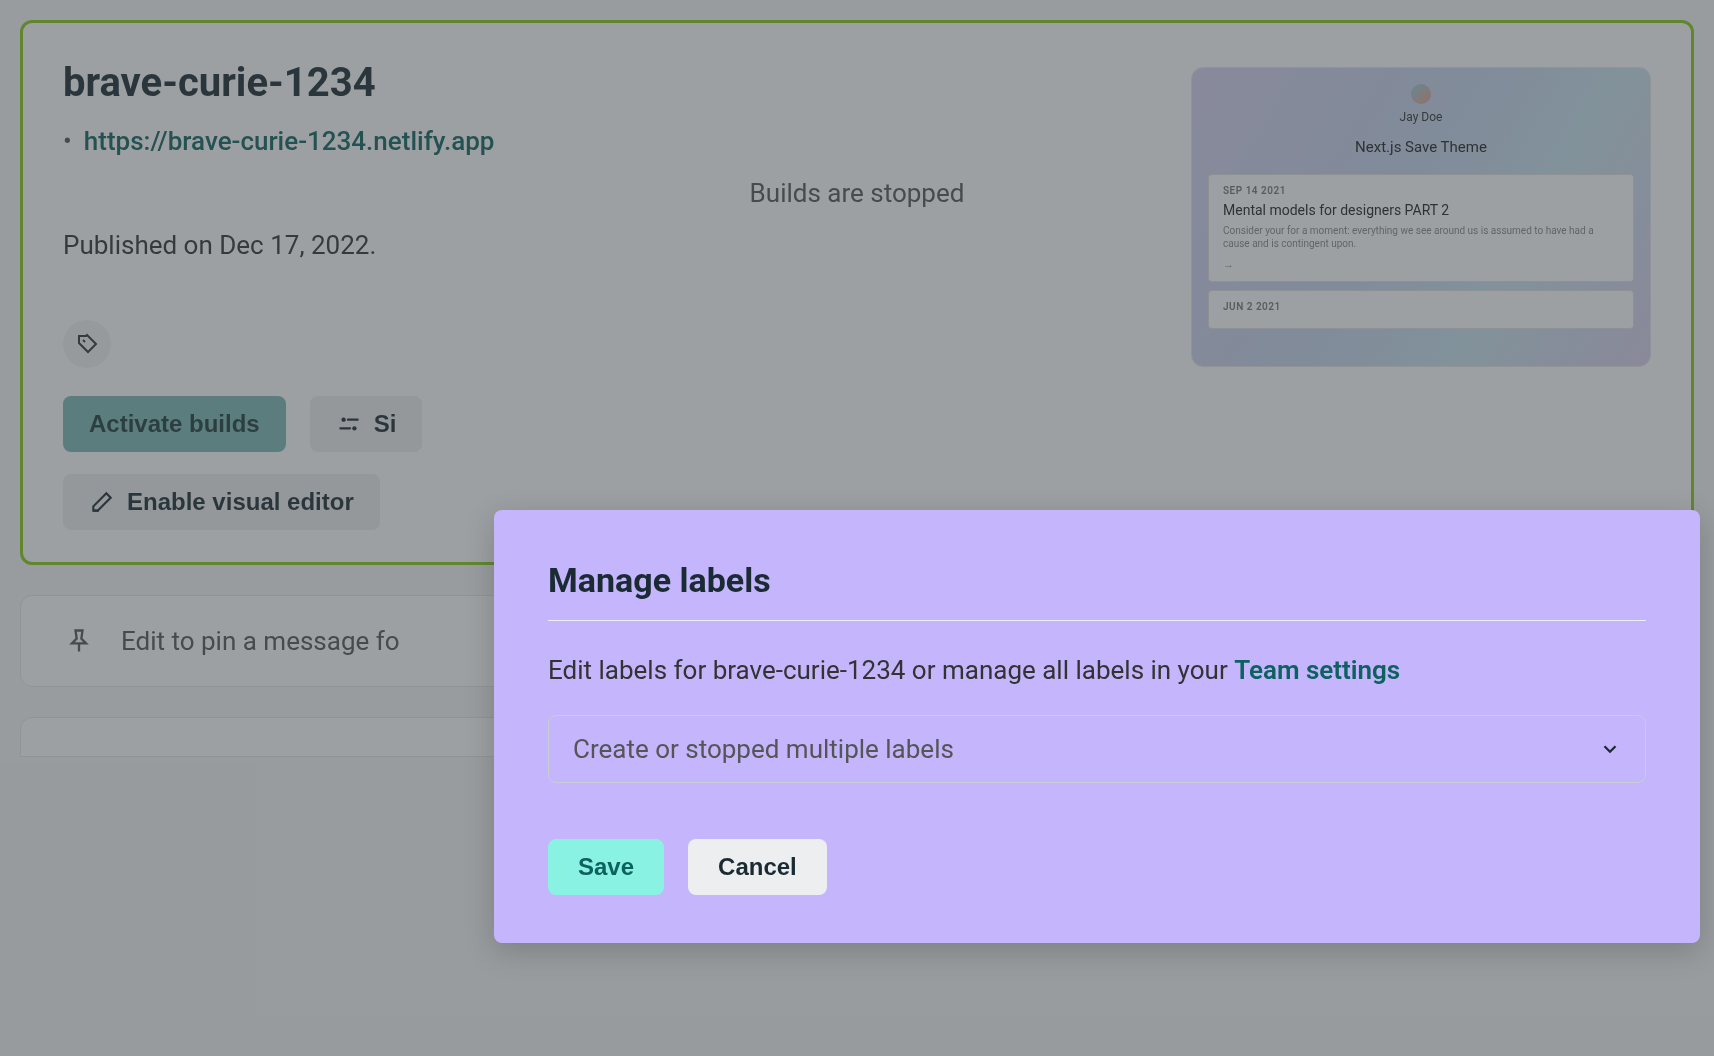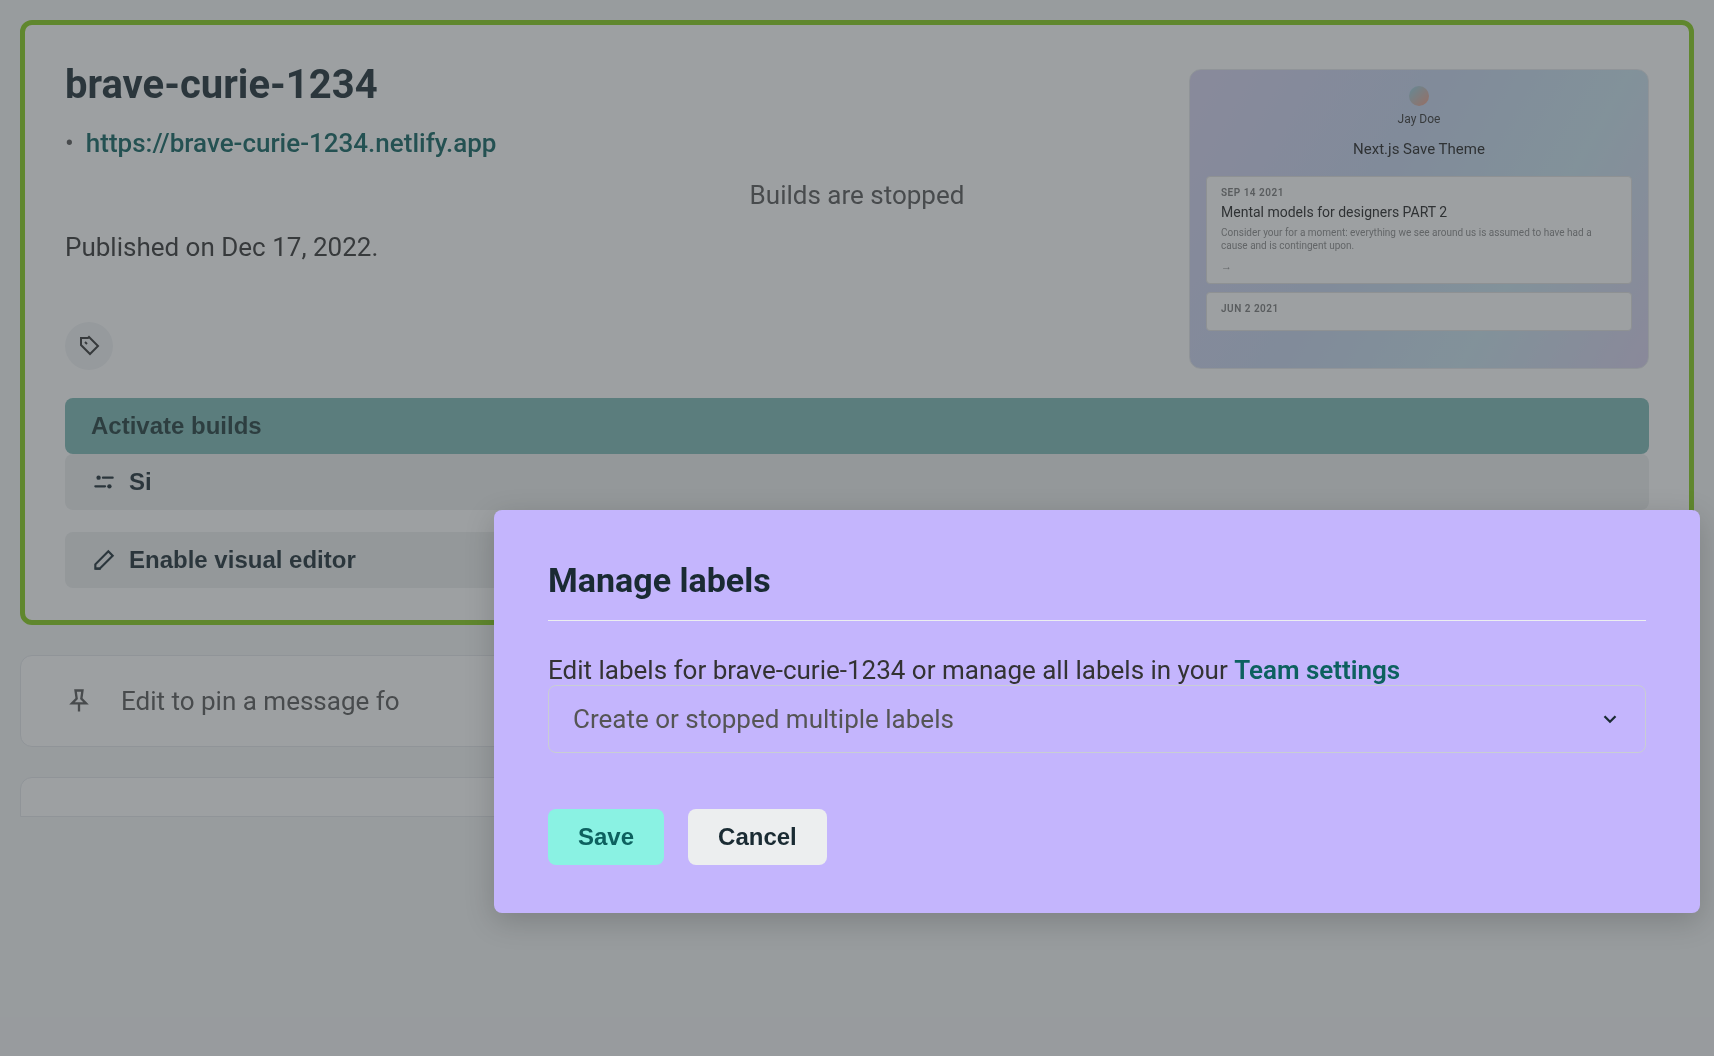--- a/index.html
+++ b/index.html
@@ -9,21 +9,21 @@
       width: 1714px;
       height: 1056px;
       position: relative;
       overflow: hidden;
     }
     .page {
       padding: 20px;
     }
     .card {
       background: #fff;
-      border: 5px solid #84cc16;
+      border: 3px solid #84cc16;
       border-radius: 12px;
       padding: 36px 40px 32px 40px;
       margin-bottom: 30px;
       position: relative;
     }
     .site-title {
       font-size: 40px;
       font-weight: 700;
       color: #1a2b33;
       margin-bottom: 20px;
@@ -67,22 +67,22 @@
     }
     .label-icon-wrap svg {
       width: 24px;
       height: 24px;
       stroke: #333;
       fill: none;
       stroke-width: 2;
     }
     .button-row {
       display: flex;
+      gap: 24px;
       flex-wrap: wrap;
-      flex-direction: column;
     }
     .btn {
       display: inline-flex;
       align-items: center;
       gap: 12px;
       padding: 14px 26px;
       border-radius: 8px;
       font-size: 24px;
       font-weight: 600;
       border: none;
@@ -207,20 +207,21 @@
       font-size: 34px;
       font-weight: 700;
       color: #1a2b33;
       padding-bottom: 20px;
       border-bottom: 1px solid #eceeef;
       margin-bottom: 34px;
     }
     .modal-desc {
       font-size: 26px;
       color: #333;
+      margin-bottom: 30px;
     }
     .modal-desc .link {
       color: #0d615f;
       font-weight: 600;
     }
     .select-box {
       border: 1.5px solid #c9ced3;
       border-radius: 8px;
       padding: 18px 24px;
       font-size: 26px;

